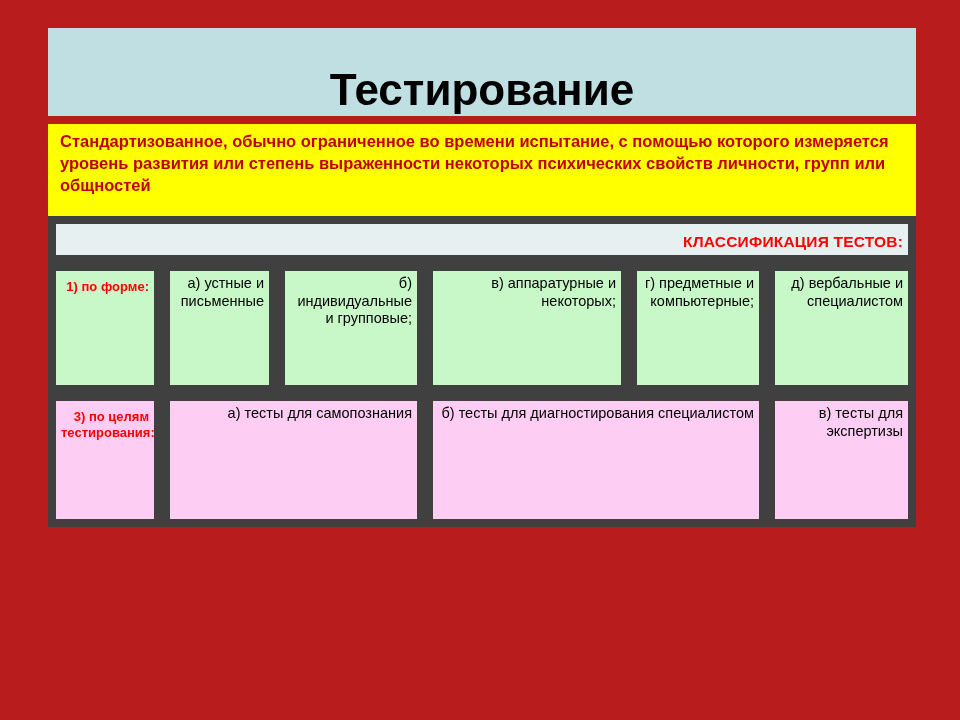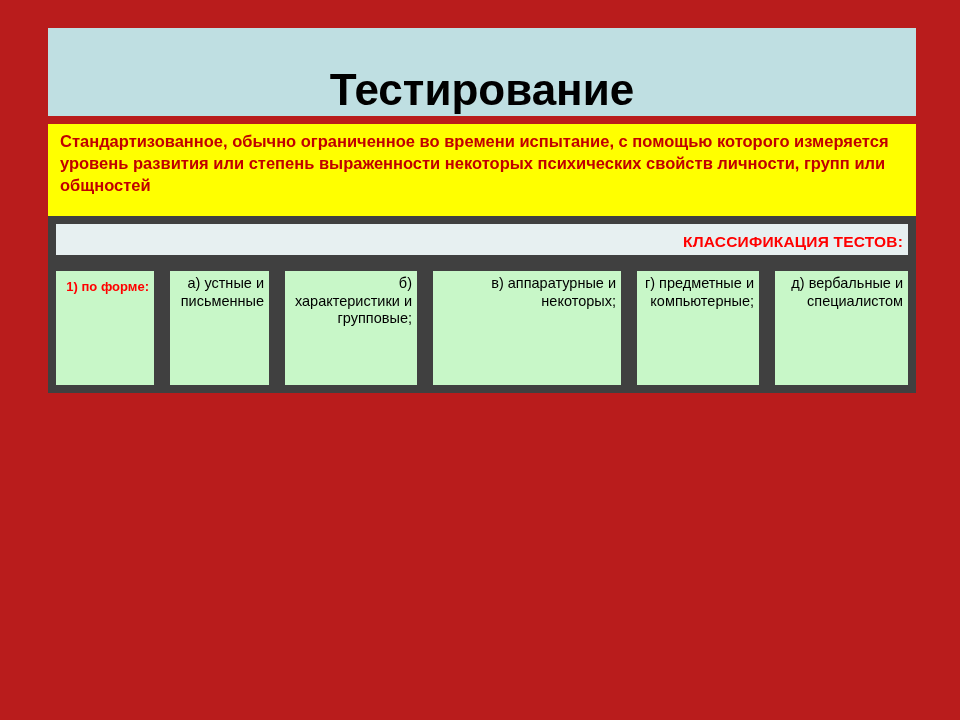--- a/index.html
+++ b/index.html
@@ -146,23 +146,29 @@
     <tbody>
       <tr>
         <td class="table-head-cell" colspan="6">
           <span class="table-head-text">КЛАССИФИКАЦИЯ ТЕСТОВ:</span>
         </td>
       </tr>
 
       <tr class="r1">
         <td class="row-label bg-green">1) по форме:</td>
         <td class="cell center bg-green">а) устные и письменные</td>
-        <td class="cell center bg-green">б) характеристики и групповые;</td>
+        <td class="cell center bg-green">б) индивидуальные и групповые;</td>
         <td class="cell center bg-green">в) аппаратурные и некоторых;</td>
         <td class="cell center bg-green">г) предметные и компьютерные;</td>
         <td class="cell center bg-green">д) вербальные и специалистом</td>
       </tr>
 
 
+      <tr class="r3">
+        <td class="row-label bg-pink">3) по целям тестирования:</td>
+        <td class="cell left bg-pink" colspan="2">а) тесты для самопознания</td>
+        <td class="cell left bg-pink" colspan="2">б) тесты для диагностирования специалистом</td>
+        <td class="cell left bg-pink">в) тесты для экспертизы</td>
+      </tr>
     </tbody>
   </table>
 
 </div>
 
 </body></html>

